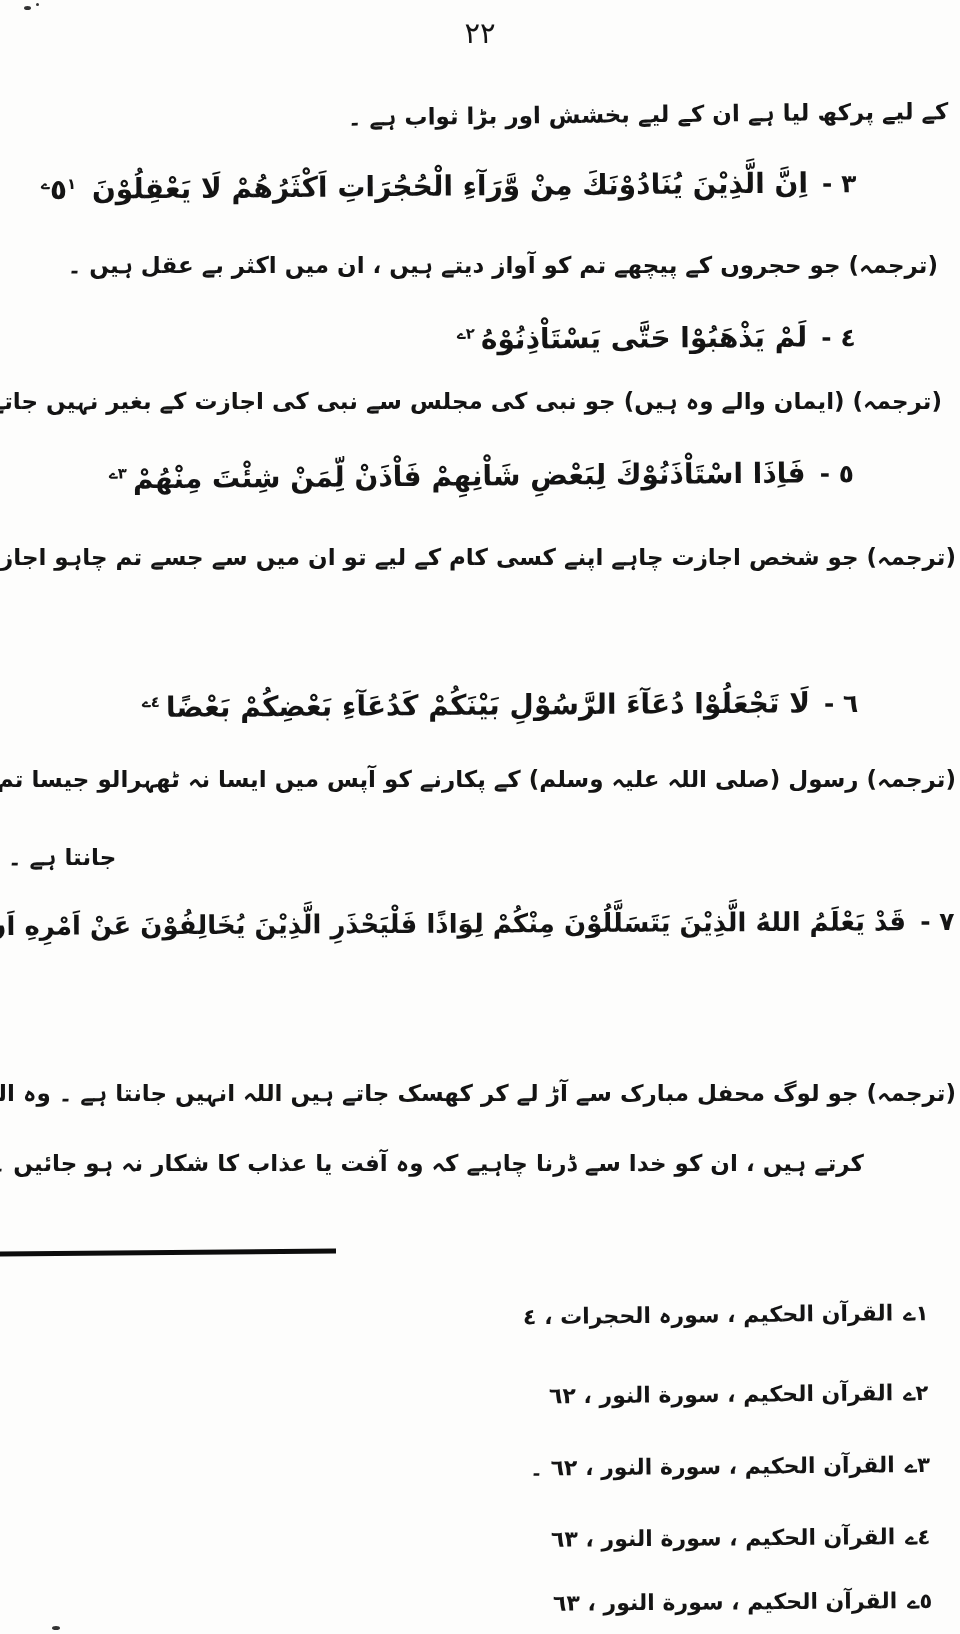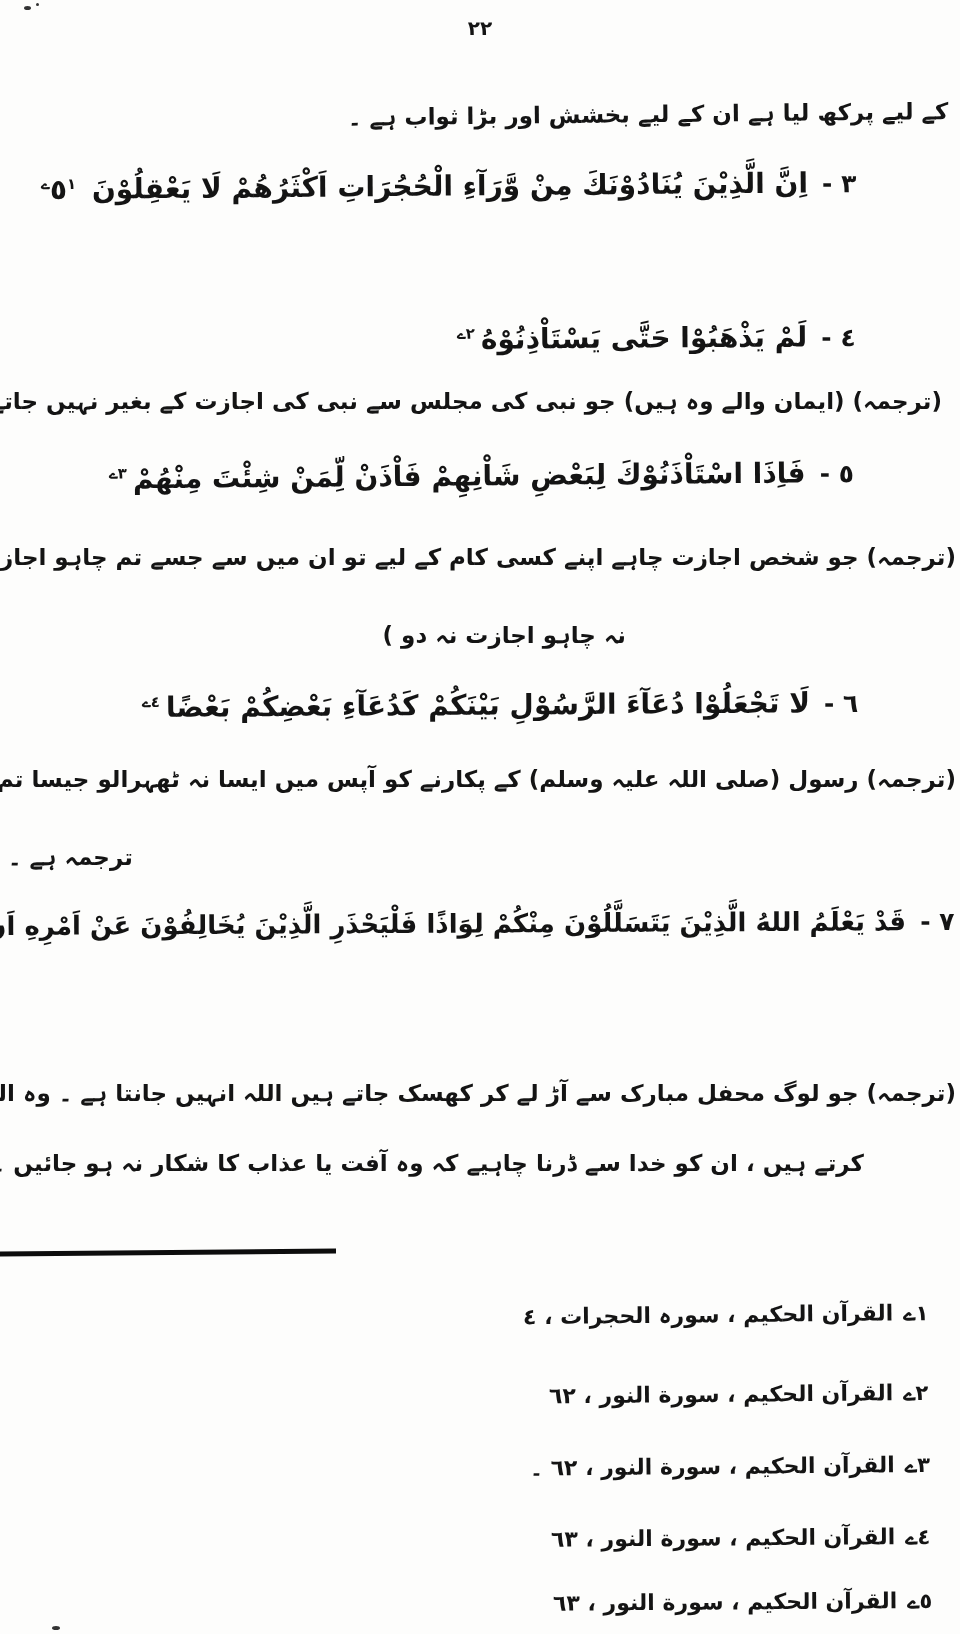--- a/index.html
+++ b/index.html
@@ -9,21 +9,21 @@
     margin:0 auto;
     background:#fdfdfc;
     overflow:hidden;
     font-family:"DejaVu Sans", sans-serif;
     color:#141414;
     direction:rtl;
   }
   .line{position:absolute;white-space:nowrap;}
   .urdu{font-size:23px;font-weight:600;letter-spacing:0px;}
   .arabic{font-size:28px;font-weight:700;}
-  .pagenum{font-size:20px;font-weight:700;}
+  .pagenum{font-size:29px;font-weight:400;}
   .fnote{font-size:22px;font-weight:700;}
   .num{font-size:25px;font-weight:700;padding-left:14px;}
   .fnref{font-size:15px;font-weight:700;vertical-align:super;padding-right:6px;}
   .fnmark{padding-left:10px;font-size:21px;}
   .sep{position:absolute;background:#0d0d0d;}
   .speck{position:absolute;background:#333;border-radius:50%;}
   sup{line-height:0;}
 </style>
 </head>
 <body>
@@ -33,34 +33,34 @@
   <div class="speck" style="left:24px;top:6px;width:7px;height:4px;"></div>
   <div class="speck" style="left:36px;top:3px;width:3px;height:3px;"></div>
   <div class="speck" style="left:52px;top:1626px;width:8px;height:4px;"></div>
 
   <div class="line pagenum" style="top:16px;left:440px;width:80px;text-align:center;">٢٢</div>
 
   <div class="line urdu" style="top:98px;right:12px;transform:rotate(-0.6deg);transform-origin:right center;">کے لیے پرکھ لیا ہے ان کے لیے بخشش اور بڑا ثواب ہے ۔</div>
 
   <div class="line arabic" style="top:166px;right:104px;transform:rotate(-0.5deg);transform-origin:right center;"><span class="num">٣ -</span><span>اِنَّ الَّذِيْنَ يُنَادُوْنَكَ مِنْ وَّرَآءِ الْحُجُرَاتِ اَكْثَرُهُمْ لَا يَعْقِلُوْنَ ٥</span><sup class="fnref">١ے</sup></div>
 
+  <div class="line urdu" style="top:252px;right:22px;">(ترجمہ) جو حجروں کے پیچھے تم کو آواز دیتے ہیں ، ان میں اکثر بے عقل ہیں ۔</div>
 
   <div class="line arabic" style="top:320px;right:104px;transform:rotate(-0.4deg);transform-origin:right center;"><span class="num">٤ -</span><span>لَمْ يَذْهَبُوْا حَتَّى يَسْتَاْذِنُوْهُ</span><sup class="fnref">٢ے</sup></div>
 
   <div class="line urdu" style="top:388px;right:18px;">(ترجمہ) (ایمان والے وہ ہیں) جو نبی کی مجلس سے نبی کی اجازت کے بغیر نہیں جاتے ۔</div>
 
   <div class="line arabic" style="top:456px;right:106px;transform:rotate(-0.5deg);transform-origin:right center;"><span class="num">٥ -</span><span>فَاِذَا اسْتَاْذَنُوْكَ لِبَعْضِ شَاْنِهِمْ فَاْذَنْ لِّمَنْ شِئْتَ مِنْهُمْ</span><sup class="fnref">٣ے</sup></div>
 
   <div class="line urdu" style="top:544px;right:4px;">(ترجمہ) جو شخص اجازت چاہے اپنے کسی کام کے لیے تو ان میں سے جسے تم چاہو اجازت دے دو ( جسے</div>
-  <div class="line urdu" style="top:622px;right:334px;">نہ چاہو اجازت نہ دو )</div>
 
   <div class="line arabic" style="top:686px;right:102px;transform:rotate(-0.4deg);transform-origin:right center;"><span class="num">٦ -</span><span>لَا تَجْعَلُوْا دُعَآءَ الرَّسُوْلِ بَيْنَكُمْ كَدُعَآءِ بَعْضِكُمْ بَعْضًا</span><sup class="fnref">٤ے</sup></div>
 
   <div class="line urdu" style="top:766px;right:4px;">(ترجمہ) رسول (صلی اللہ علیہ وسلم) کے پکارنے کو آپس میں ایسا نہ ٹھہرالو جیسا تم میں ایک دوسرے کو</div>
-  <div class="line urdu" style="top:844px;left:8px;direction:rtl;">ترجمہ ہے ۔</div>
+  <div class="line urdu" style="top:844px;left:8px;direction:rtl;">جانتا ہے ۔</div>
 
   <div class="line arabic" style="top:906px;right:6px;font-size:26px;transform:rotate(-0.3deg);transform-origin:right center;"><span class="num">٧ -</span><span>قَدْ يَعْلَمُ اللهُ الَّذِيْنَ يَتَسَلَّلُوْنَ مِنْكُمْ لِوَاذًا فَلْيَحْذَرِ الَّذِيْنَ يُخَالِفُوْنَ عَنْ اَمْرِهِ اَنْ تُصِيْبَهُمْ</span></div>
 
   <div class="line urdu" style="top:1080px;right:4px;">(ترجمہ) جو لوگ محفل مبارک سے آڑ لے کر کھسک جاتے ہیں اللہ انہیں جانتا ہے ۔ وہ اللہ کے حکم کے خلاف</div>
   <div class="line urdu" style="top:1150px;right:96px;">کرتے ہیں ، ان کو خدا سے ڈرنا چاہیے کہ وہ آفت یا عذاب کا شکار نہ ہو جائیں ۔</div>
 
   <div class="sep" style="top:1250px;left:0;width:336px;height:5px;transform:rotate(-0.5deg);"></div>
 
   <div class="line fnote" style="top:1300px;right:32px;transform:rotate(-0.6deg);transform-origin:right center;"><span class="fnmark">١ے</span><span>القرآن الحکیم ، سورہ الحجرات ، ٤</span></div>
 

